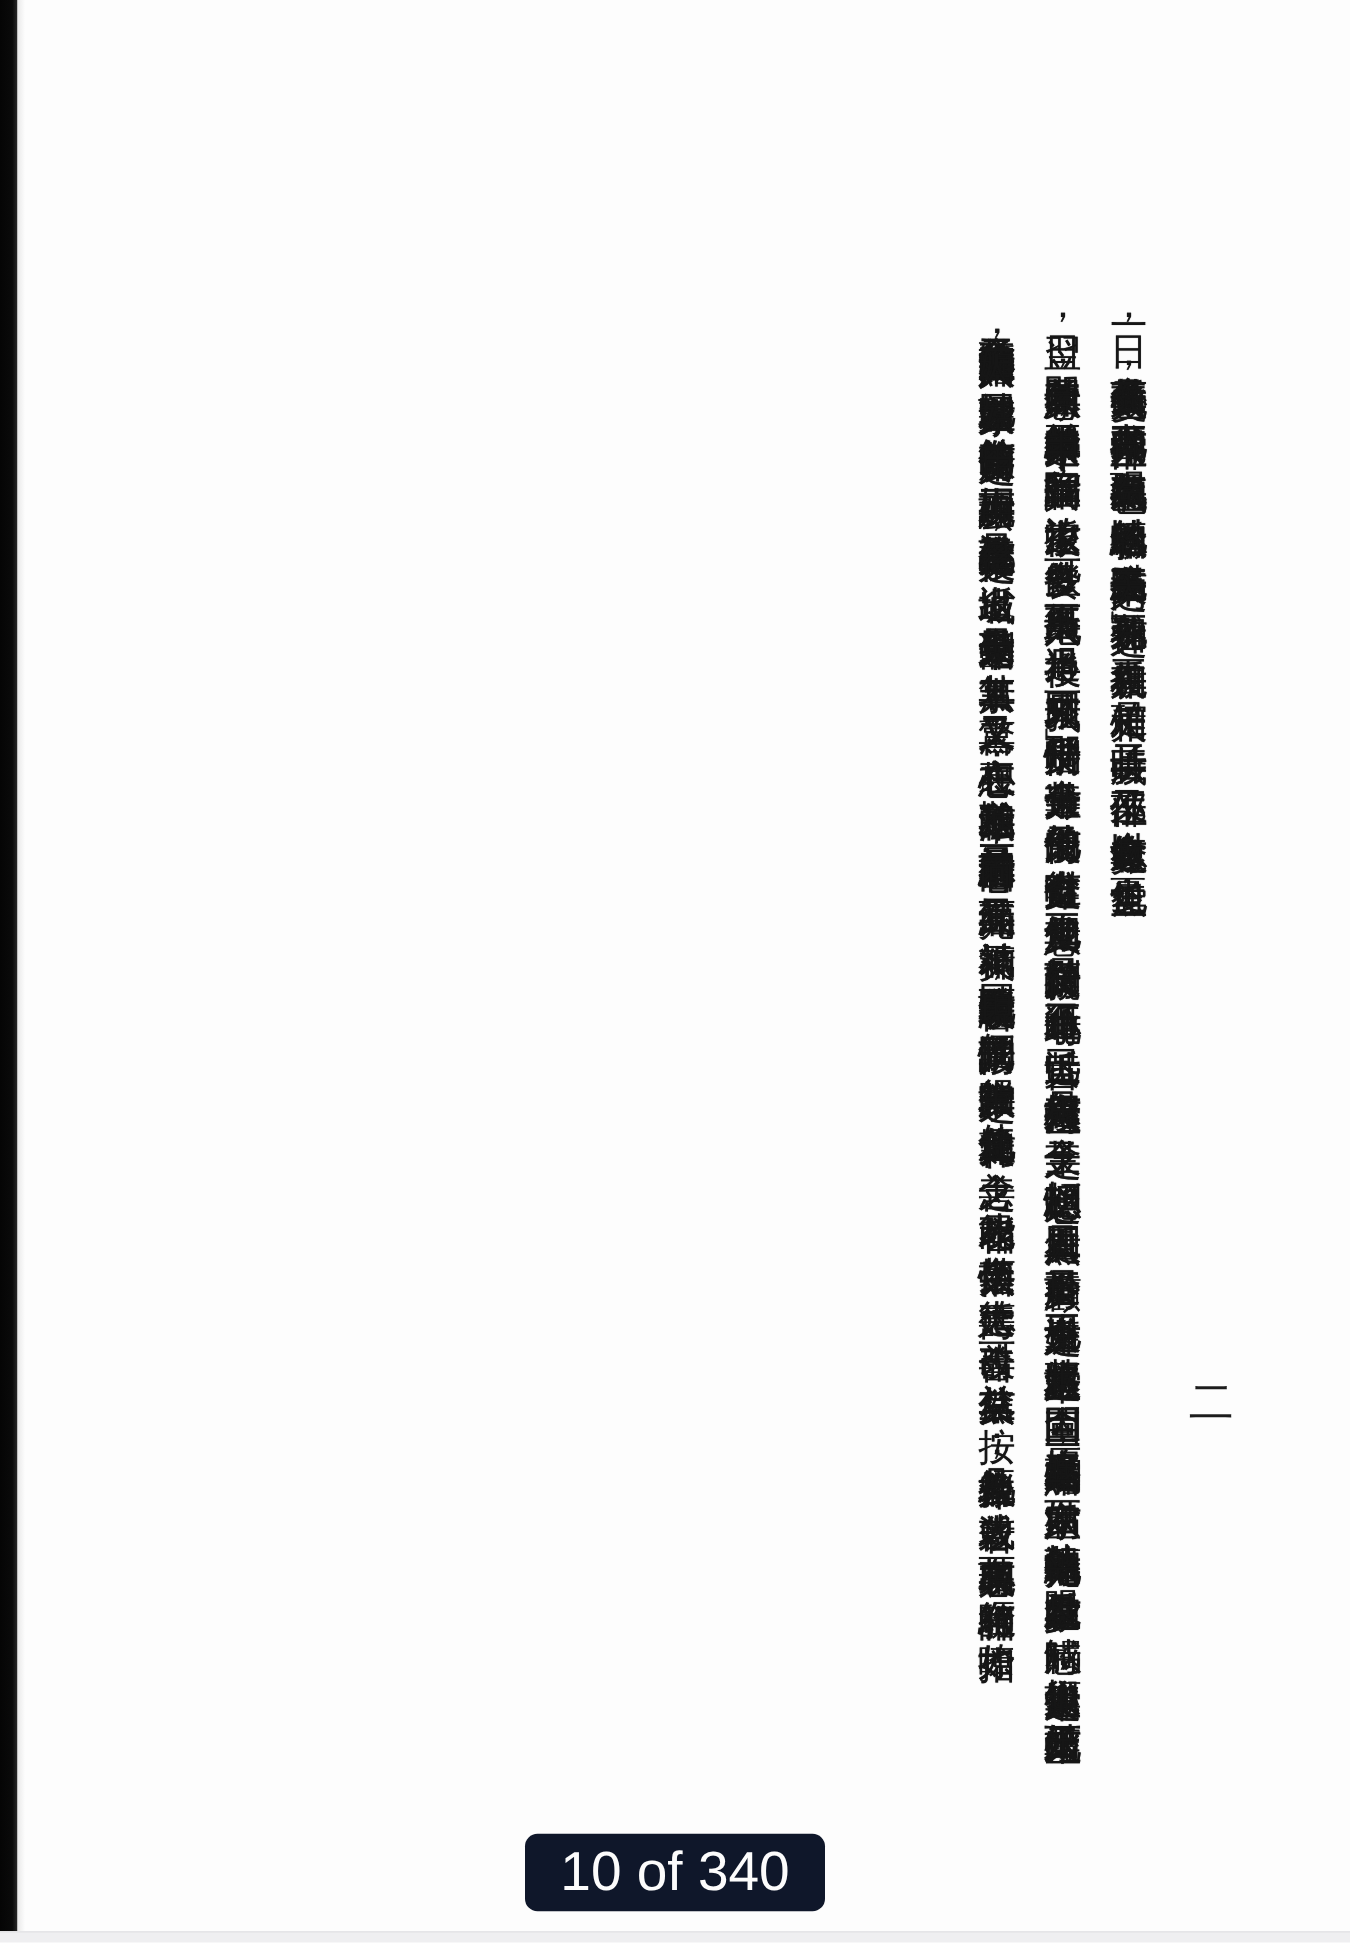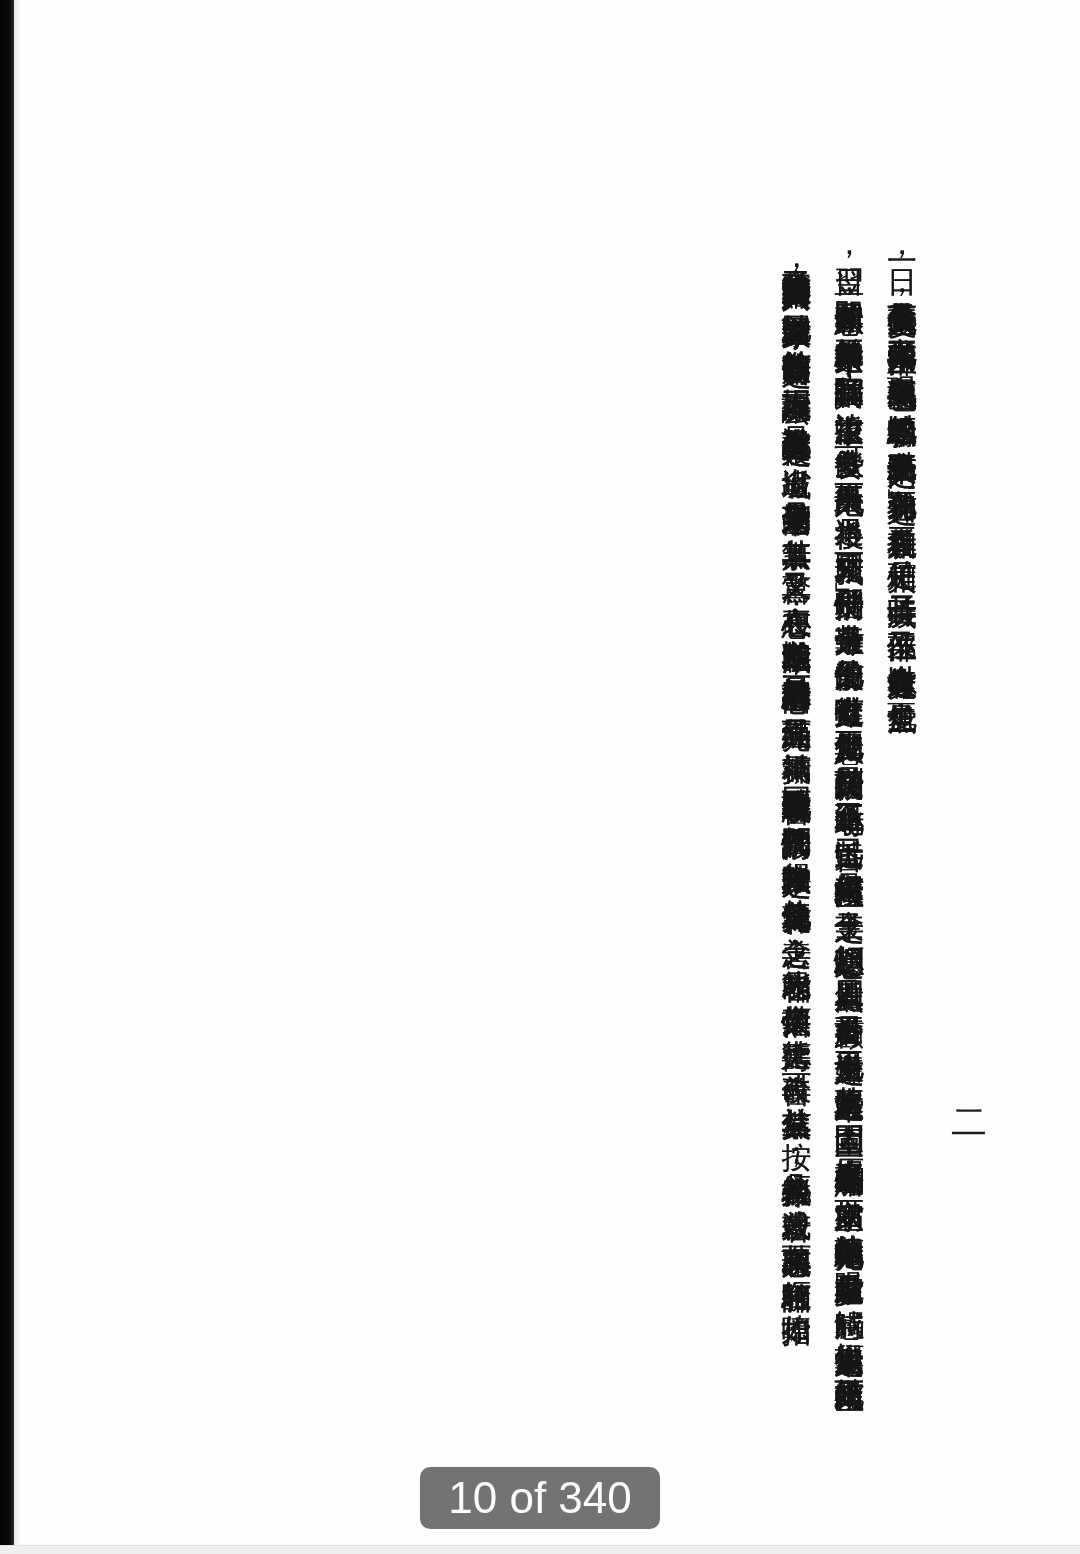--- a/index.html
+++ b/index.html
@@ -85,21 +85,21 @@
   
   .page-pill {
     position: absolute;
     top: 1467px;
     left: 50%;
     transform: translateX(-50%);
     min-width: 240px;
     height: 62px;
     padding: 0 18px;
     box-sizing: border-box;
-    background: #737373;
+    background: #0f172a;
     border-radius: 10px;
     color: #fcfcfc;
     font-family: "Liberation Sans", sans-serif;
     font-size: 44px;
     display: flex;
     align-items: center;
     justify-content: center;
     cursor: pointer;
     user-select: none;
   }

